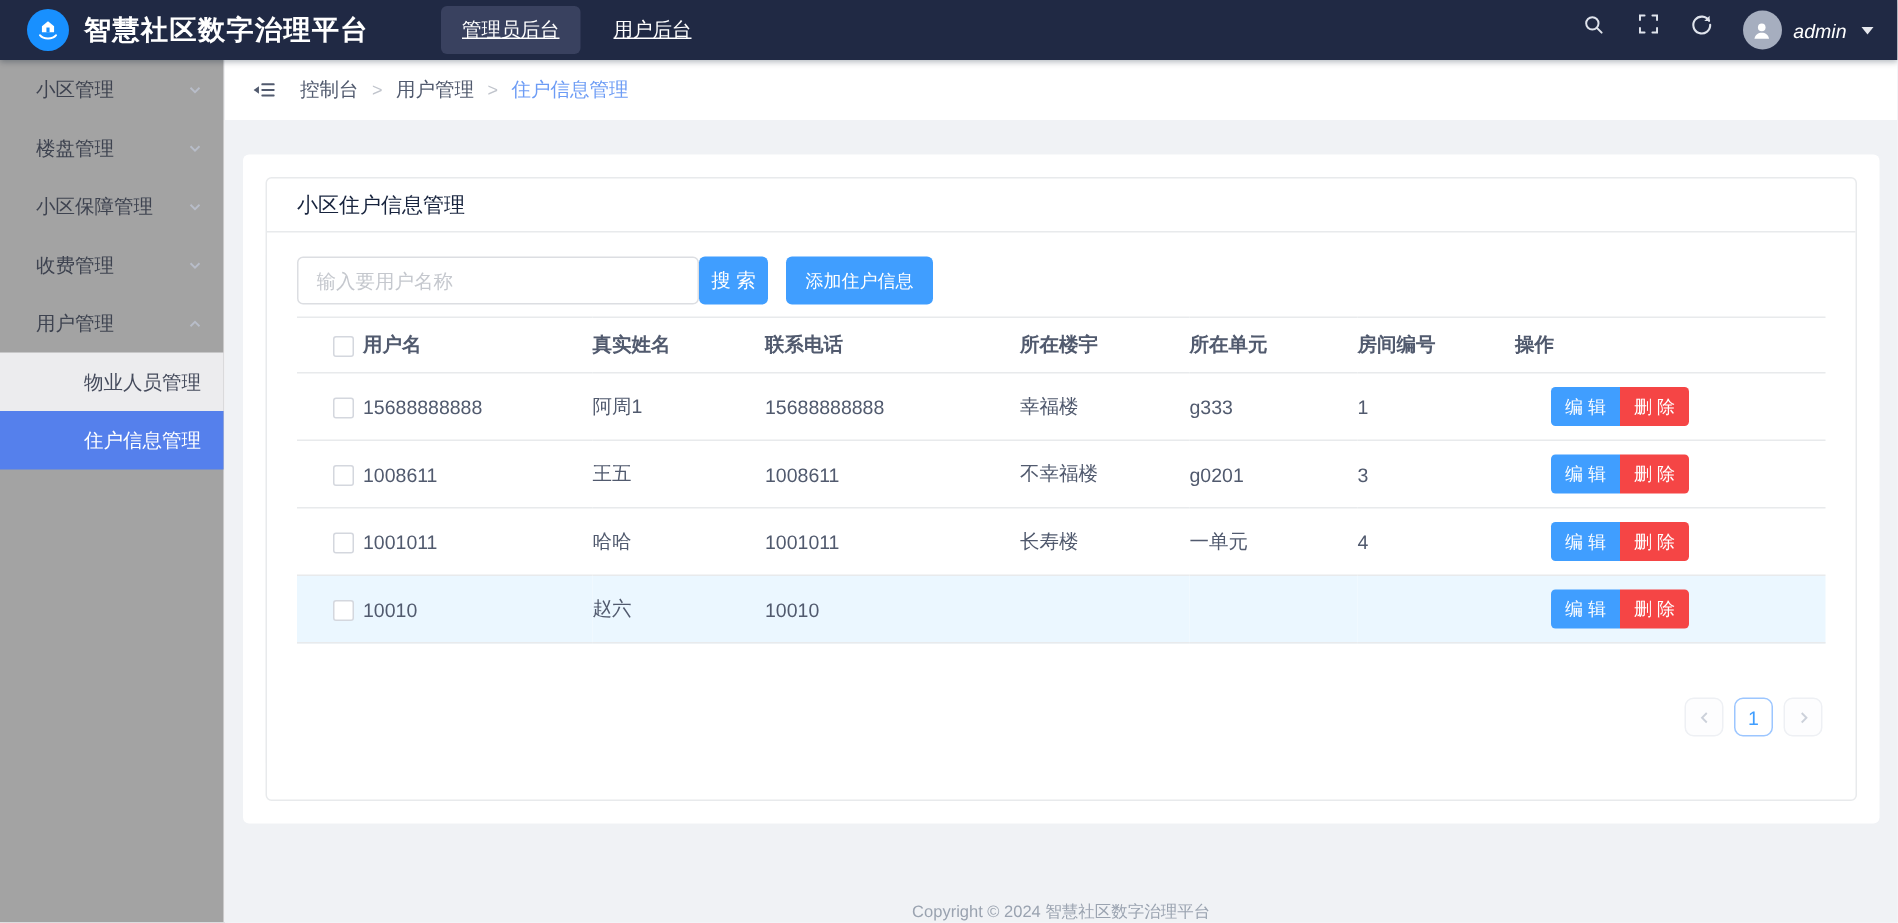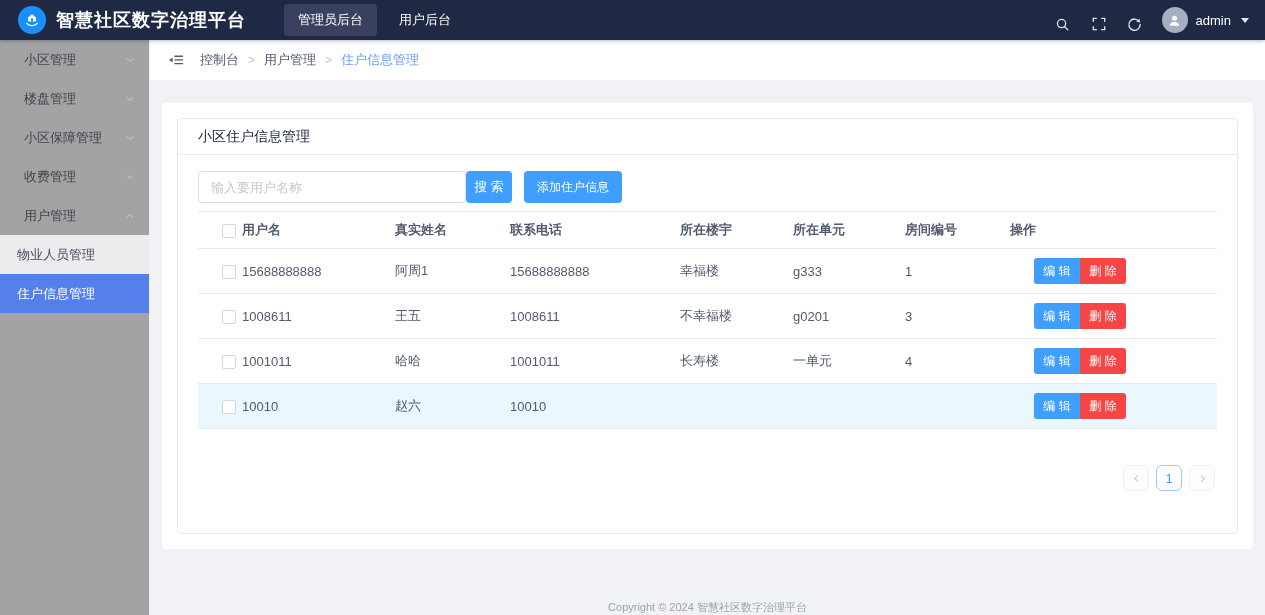--- a/index.html
+++ b/index.html
@@ -5,42 +5,42 @@
   * { margin:0; padding:0; box-sizing:border-box; }
   html,body { width:1265px; height:615px; overflow:hidden; background:#f0f2f5;
     font-family:"Liberation Sans","DejaVu Sans",sans-serif; }
 
   
   .navbar { height:40px; background:#202944; display:flex; align-items:center;
     padding:0 16px 0 18px; color:#fff; box-shadow:0 1px 4px rgba(0,21,41,.3); position:relative; z-index:5;}
   .logo-circle { width:28px; height:28px; border-radius:50%; background:#1890ff;
     display:flex; align-items:center; justify-content:center; flex:0 0 auto; }
   .app-title { font-size:18px; font-weight:bold; margin-left:10px; letter-spacing:1px; }
-  .nav-tabs { display:flex; align-items:center; margin-left:38px; gap:8px; }
+  .nav-tabs { display:flex; align-items:center; margin-left:48px; gap:8px;text-decoration:underline; }
   .nav-tab { font-size:13px; color:#fff; padding:7px 14px; border-radius:4px; cursor:pointer; }
   .nav-tab.active { background:#39415f; }
-  .nav-right { margin-left:auto; display:flex; align-items:flex-end; gap:18px; }
+  .nav-right { margin-left:auto; display:flex; align-items:flex-start; gap:18px;font-style:italic; }
   .nav-icon-btn { width:18px; height:18px; display:flex; align-items:center; justify-content:center; cursor:pointer; }
   .user-chip { display:flex; align-items:center; gap:8px; cursor:pointer; }
   .avatar { width:26px; height:26px; border-radius:50%; background:#a6aebf;
     display:flex; align-items:center; justify-content:center; }
   .user-name { font-size:13px; color:#fff; }
   .caret-down { width:0; height:0; border-left:4px solid transparent; border-right:4px solid transparent;
     border-top:5px solid #e6e8ee; margin-left:2px; }
 
   
   .app-body { display:flex; height:575px; }
 
   
   .sidebar { width:150px; background:#a3a3a3; box-shadow:2px 0 6px rgba(29,35,41,.06);
     border-right:1px solid #f0f0f2; flex:0 0 auto; }
   .menu-item { height:39px; display:flex; align-items:center; justify-content:space-between;
     padding:0 14px 0 24px; font-size:13px; color:#3e4350; cursor:pointer; }
   .menu-item .chev { color:#b8bdc9; }
-  .submenu-item { height:39px; display:flex; align-items:center; padding-left:17px;
+  .submenu-item { height:39px; display:flex; align-items:center; padding-left:56px;
     font-size:13px; color:#454b5c; background:#ececee; cursor:pointer; }
   .submenu-item.active { background:#5580ec; color:#fff; }
 
   
   .content { flex:1; display:flex; flex-direction:column; background:#f0f2f5; overflow:hidden;justify-content:space-between; }
   .breadcrumb-bar { height:40px; background:#fff; display:flex; align-items:center; padding:0 16px; flex:0 0 auto; }
   .fold-btn { width:20px; height:20px; display:flex; align-items:center; justify-content:center;
     cursor:pointer; margin-right:14px; }
   .crumbs { display:flex; align-items:center; font-size:13px; color:#515a6e; gap:9px; }
   .crumb-sep { color:#c0c4cc; font-size:12px; }

